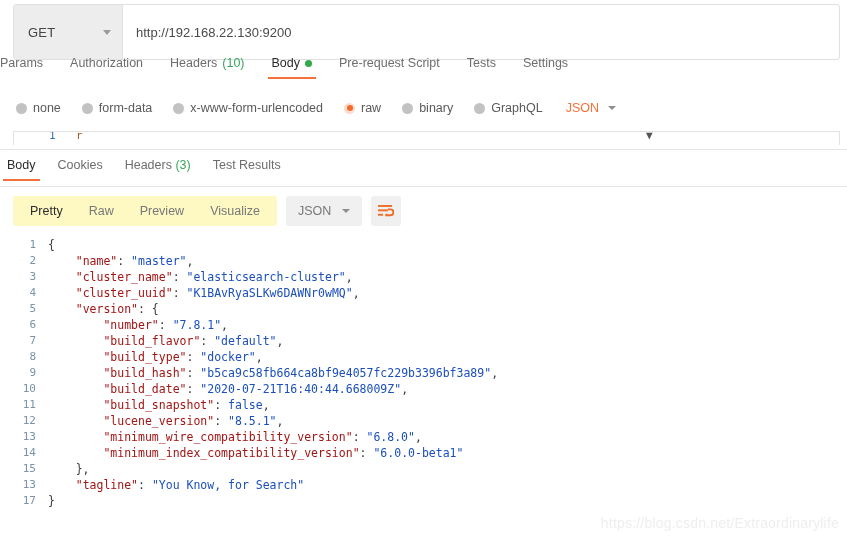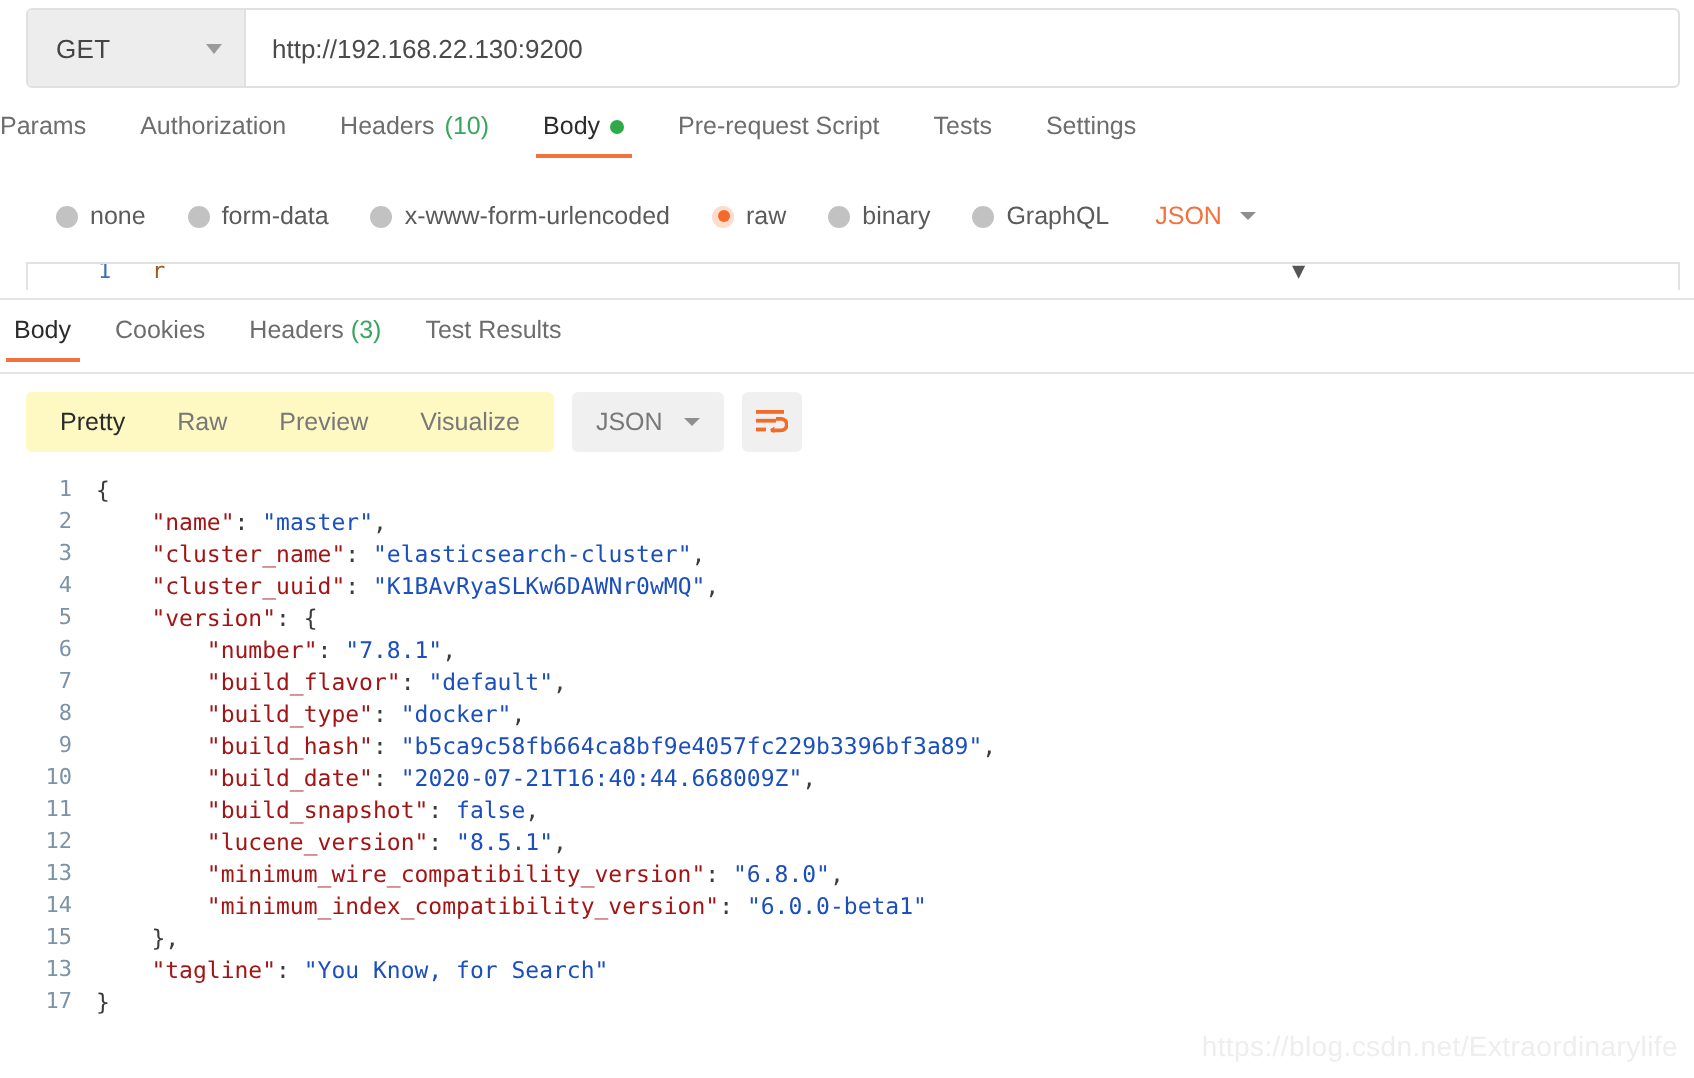--- a/index.html
+++ b/index.html
@@ -16,21 +16,21 @@
     color: #333333;
     -webkit-font-smoothing: antialiased;
   }
 
   
   .url-bar {
     position: absolute;
     left: 13px;
     top: 4px;
     width: 827px;
-    height: 40px;
+    height: 56px;
     display: flex;
     border: 1px solid #e0e0e0;
     border-radius: 3px;
     box-sizing: border-box;
     background: #ffffff;
   }
   .method-select {
     width: 109px;
     height: 100%;
     background: #ededed;
@@ -107,21 +107,21 @@
 
   
   .body-types {
     position: absolute;
     left: 0;
     top: 95px;
     width: 811px;
     height: 26px;
     display: flex;
     align-items: center;
-    padding-left: 28px;
+    padding-left: 16px;
     box-sizing: border-box;
   }
   .radio-opt {
     display: flex;
     align-items: center;
     gap: 6px;
     margin-right: 21px;
     font-size: 12.5px;
     color: #5a5a5a;
     cursor: pointer;

